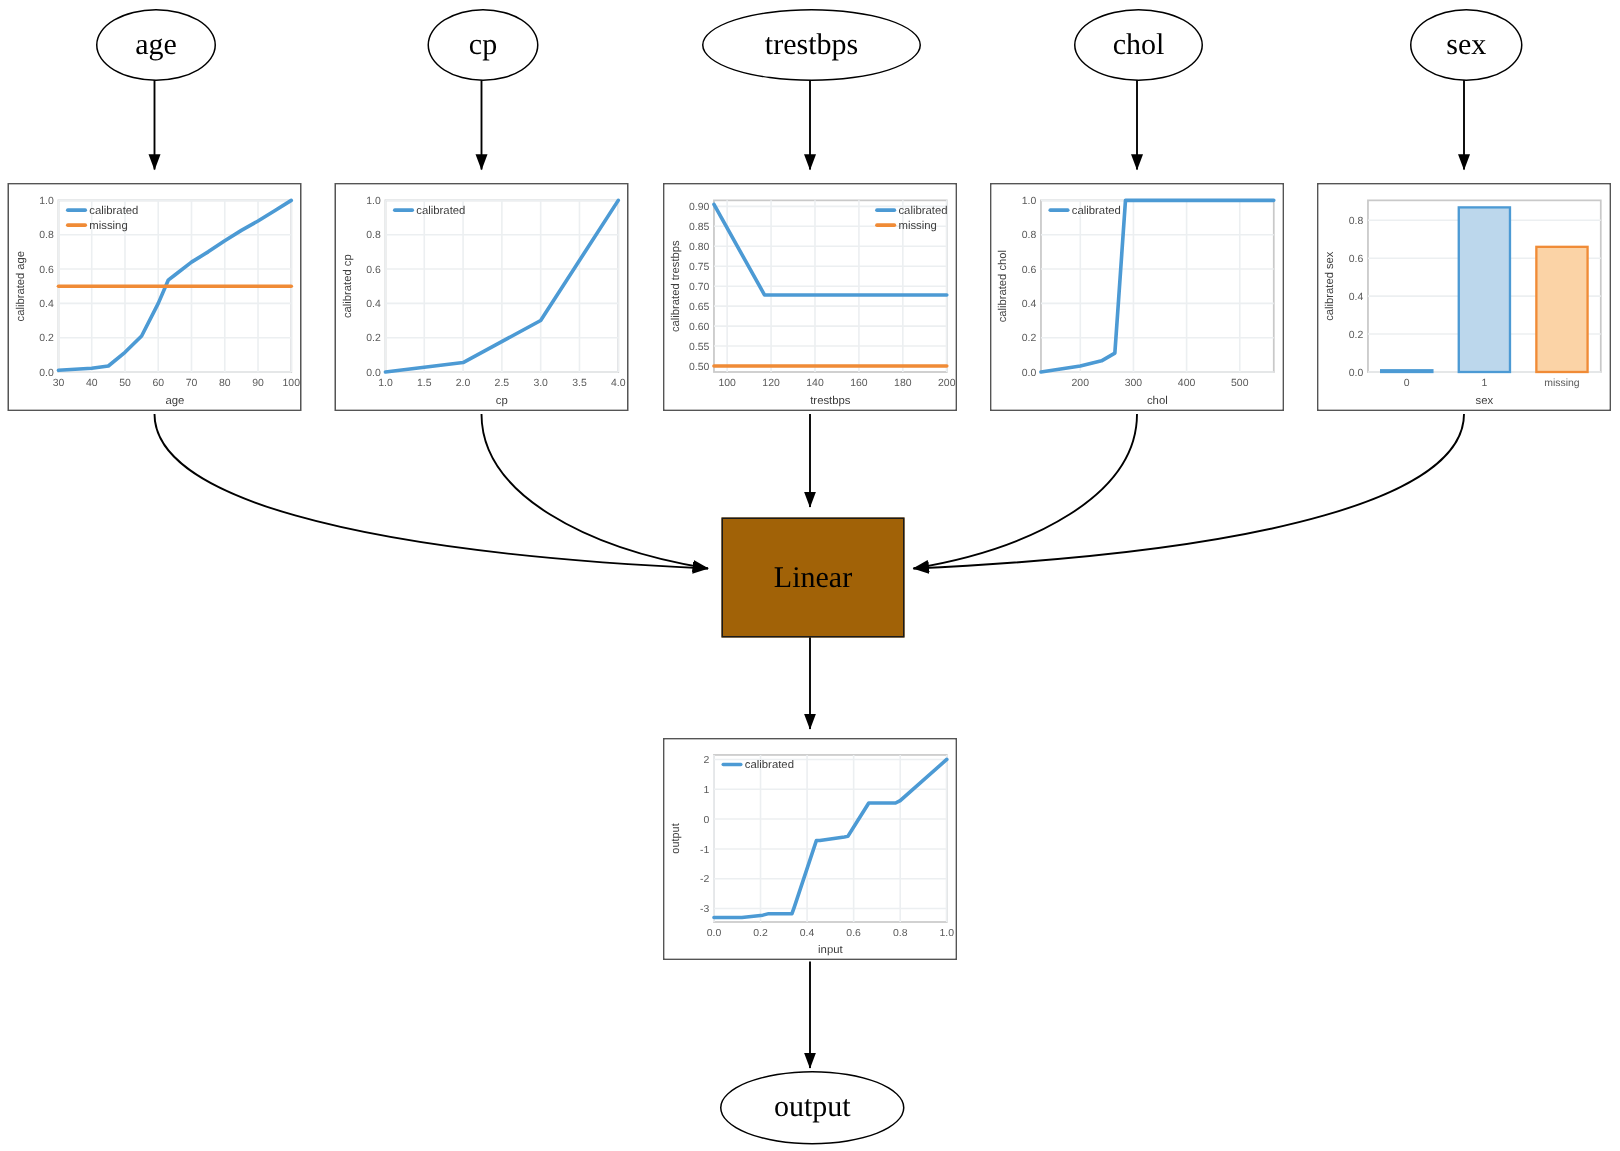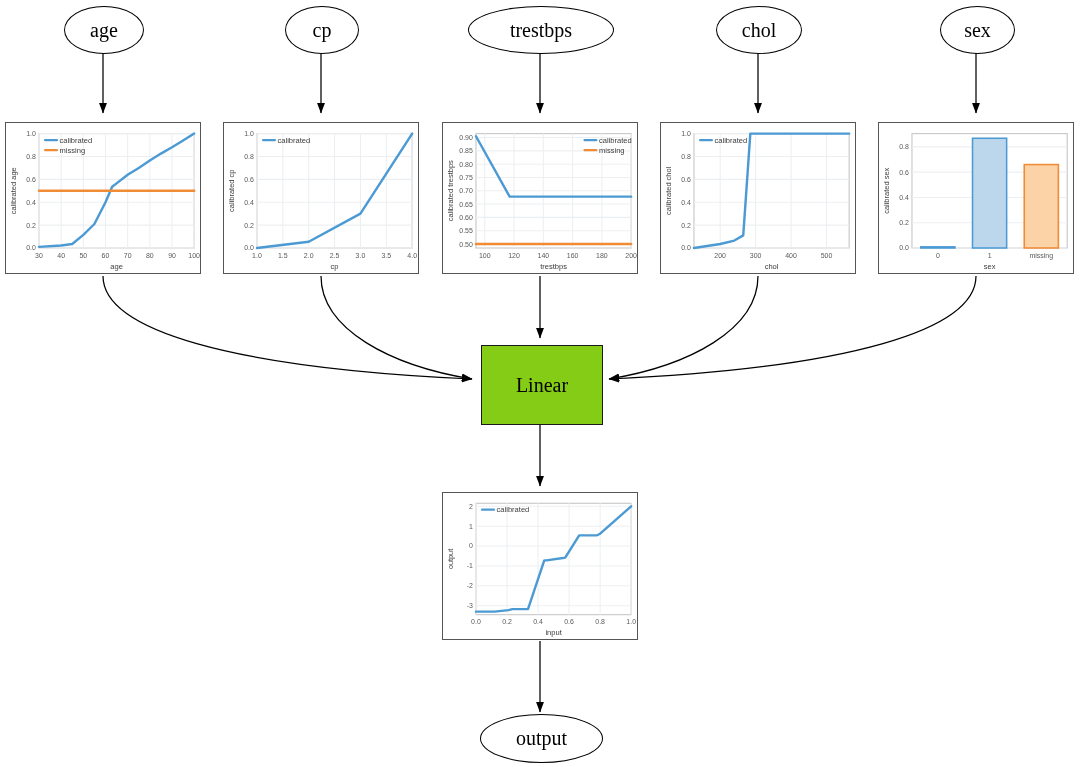--- a/index.html
+++ b/index.html
@@ -5,21 +5,21 @@
   html,body{margin:0;padding:0;background:#ffffff;}
   body{width:1080px;height:767px;position:relative;overflow:hidden;
        font-family:"Liberation Serif",serif;color:#000;}
   .canvas{position:absolute;left:0;top:0;width:1080px;height:767px;text-decoration:underline;}
   svg.edges{position:absolute;left:0;top:0;width:1080px;height:767px;pointer-events:none;}
 
   
   .node-ellipse{position:absolute;border:1.2px solid #000;border-radius:50%;
       background:#fff;display:flex;align-items:center;justify-content:center;
       font-family:"Liberation Serif",serif;font-size:20px;color:#000;}
-  .node-box{position:absolute;border:1.3px solid #1a1a1a;background:#84cc16;
+  .node-box{position:absolute;border:1.3px solid #1a1a1a;background:#a16207;
       display:flex;align-items:center;justify-content:center;
       font-family:"Liberation Serif",serif;font-size:20px;color:#000;}
 
   
   .panel{position:absolute;background:#fff;border:1.6px solid #555;box-sizing:border-box;}
   .plot{position:absolute;left:0;top:0;width:100%;height:100%;}
   .pbg{fill:#ffffff;}
   .paxes{fill:#ffffff;stroke:#c9c9c9;stroke-width:.6;}
   .grid{stroke:#eceff1;stroke-width:.55;}
   .tick{font-family:"Liberation Sans",sans-serif;font-size:3.6px;fill:#5a5a5a;}

